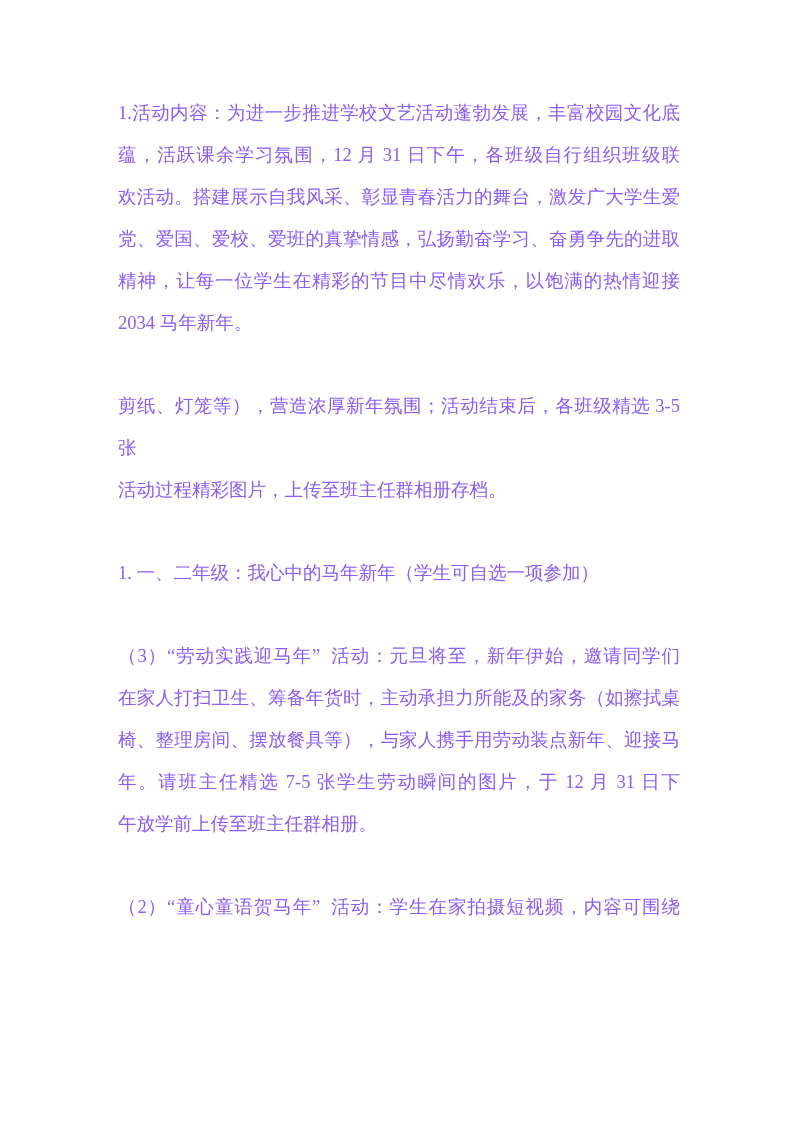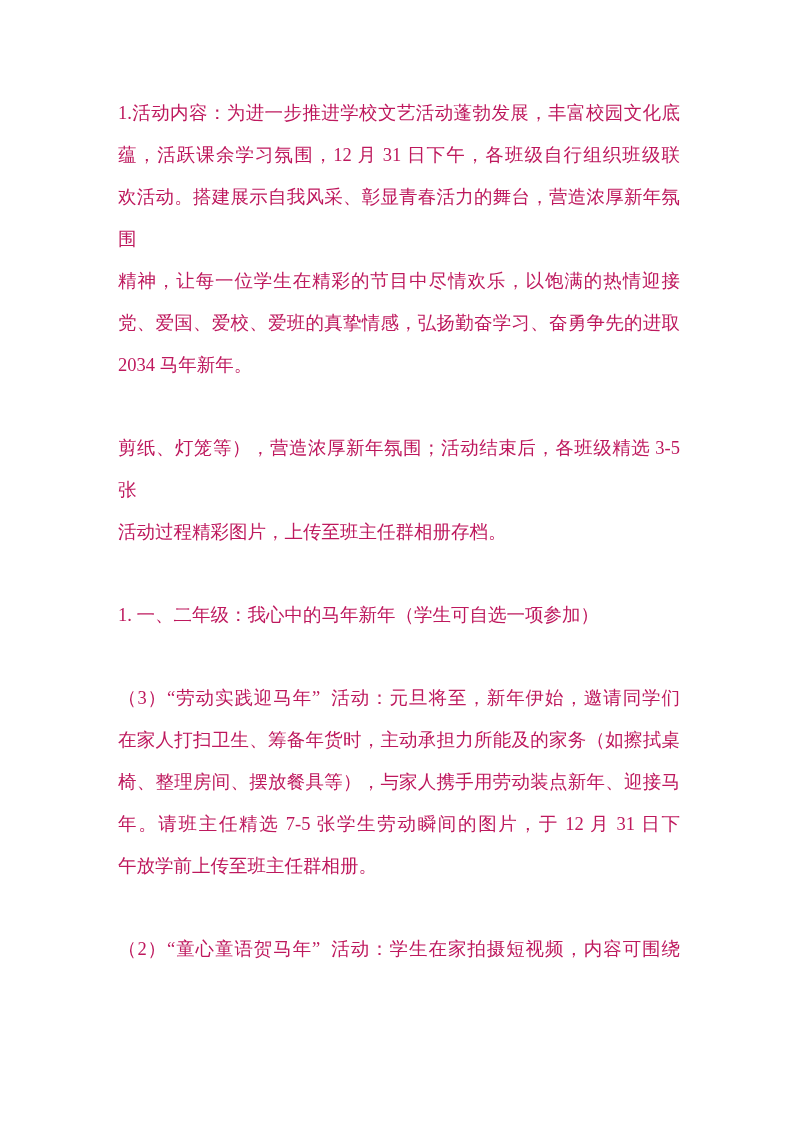--- a/index.html
+++ b/index.html
@@ -23,41 +23,41 @@
   .block {
     margin: 0 0 41px 0;
   }
   .block:last-child {
     margin-bottom: 0;
   }
   .line {
     font-family: "Liberation Serif", "DejaVu Serif", serif;
     font-size: 18.5px;
     line-height: 42px;
-    color: #be185d;
+    color: #8b5cf6;
     white-space: pre-wrap;
     text-align: left;
   }
   .line.fill {
     text-align: justify;
     text-align-last: justify;
     text-justify: inter-character;
   }
 </style>
 </head>
 <body>
 
 <div class="page">
   <div class="doc-body" id="doc-body" style="color: rgb(58, 58, 58);">
       <div class="block">
         <div class="line fill">1.活动内容：为进一步推进学校文艺活动蓬勃发展，丰富校园文化底</div>
         <div class="line fill">蕴，活跃课余学习氛围，12 月 31 日下午，各班级自行组织班级联</div>
-        <div class="line fill">欢活动。搭建展示自我风采、彰显青春活力的舞台，营造浓厚新年氛围</div>
+        <div class="line fill">欢活动。搭建展示自我风采、彰显青春活力的舞台，激发广大学生爱</div>
+        <div class="line fill">党、爱国、爱校、爱班的真挚情感，弘扬勤奋学习、奋勇争先的进取</div>
         <div class="line fill">精神，让每一位学生在精彩的节目中尽情欢乐，以饱满的热情迎接</div>
-        <div class="line fill">党、爱国、爱校、爱班的真挚情感，弘扬勤奋学习、奋勇争先的进取</div>
         <div class="line">2034 马年新年。</div>
       </div>
       <div class="block">
         <div class="line fill">剪纸、灯笼等），营造浓厚新年氛围；活动结束后，各班级精选 3-5 张</div>
         <div class="line">活动过程精彩图片，上传至班主任群相册存档。</div>
       </div>
       <div class="block">
         <div class="line">1. 一、二年级：我心中的马年新年（学生可自选一项参加）</div>
       </div>
       <div class="block">

